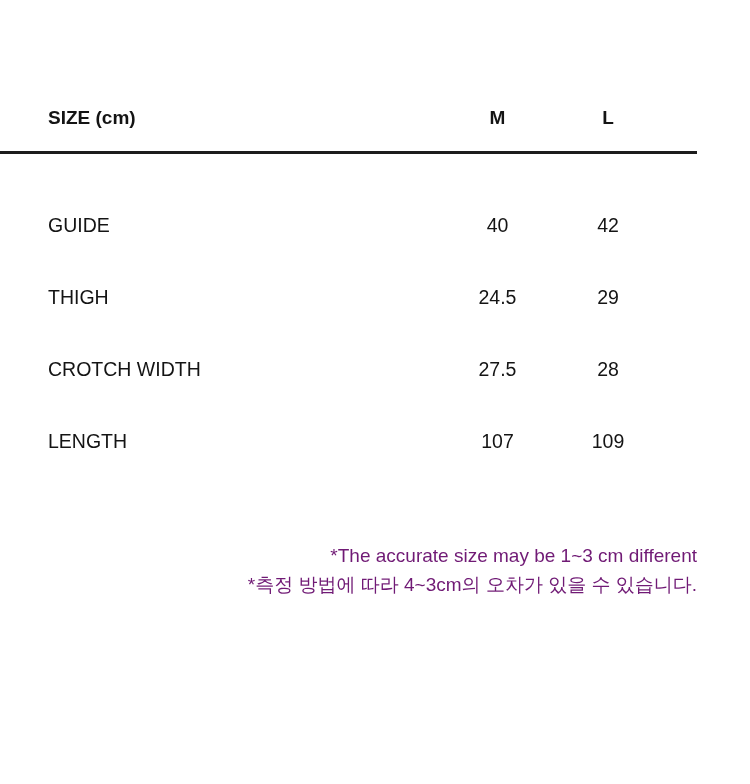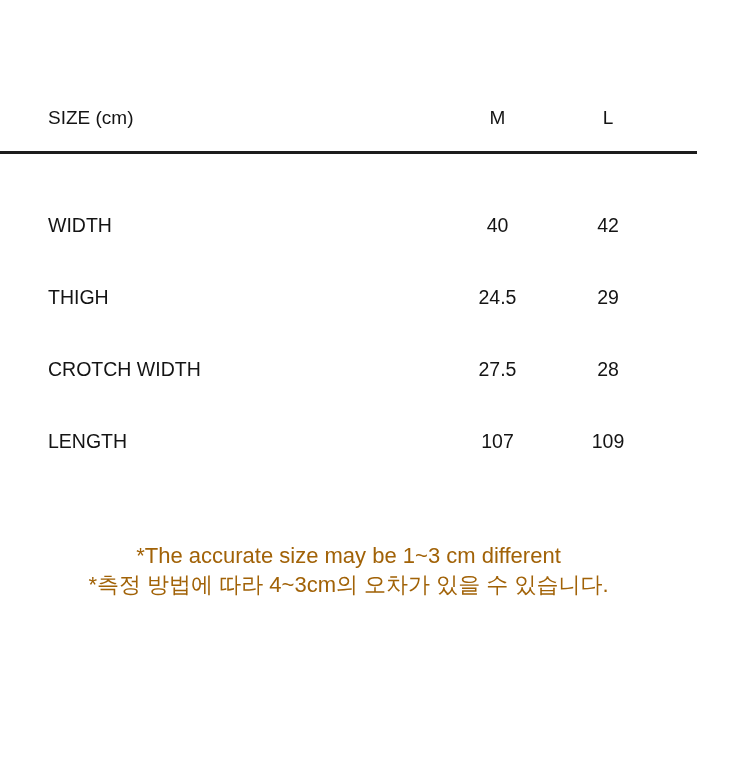--- a/index.html
+++ b/index.html
@@ -31,44 +31,44 @@
     border-collapse: collapse;
     table-layout: fixed;
     margin-top: 85px;
   }
   col.c-label { width: 420px; }
   col.c-m     { width: 155px; }
   col.c-l     { width: 66px;  }
   col.c-sp    { width: 56px;  }
   thead th {
     height: 66px;
-    font-weight: 400;
+    font-weight: 700;
     font-size: 19px;
     vertical-align: middle;
     border-bottom: 3px solid #1c1c1c;
     padding: 0;
   }
   th.label-cell, td.label-cell {
     text-align: left;
     padding-left: 48px;
   }
   .num-cell { text-align: center; padding: 0; }
   tr.spacer-row td { height: 35px; padding: 0; }
   tbody tr.data-row td {
     height: 70px;
     font-size: 19.5px;
     vertical-align: middle;
   }
   .notes {
     width: 697px;
     margin-top: 64px;
-    text-align: center;
-    font-size: 22px;
+    text-align: right;
+    font-size: 19px;
     line-height: 29px;
-    color: #a16207;
+    color: #701a75;
   }
 </style>
 </head>
 <body>
 
 <div class="size-guide">
 
 
   <table class="size-table">
     <colgroup>
@@ -83,21 +83,21 @@
         <th class="num-cell">M</th>
         <th class="num-cell">L</th>
         <th></th>
       </tr>
     </thead>
     <tbody>
       <tr class="spacer-row">
         <td colspan="4"></td>
       </tr>
       <tr class="data-row">
-        <td class="label-cell">WIDTH</td>
+        <td class="label-cell">GUIDE</td>
         <td class="num-cell">40</td>
         <td class="num-cell">42</td>
         <td></td>
       </tr>
       <tr class="data-row">
         <td class="label-cell">THIGH</td>
         <td class="num-cell">24.5</td>
         <td class="num-cell">29</td>
         <td></td>
       </tr>

